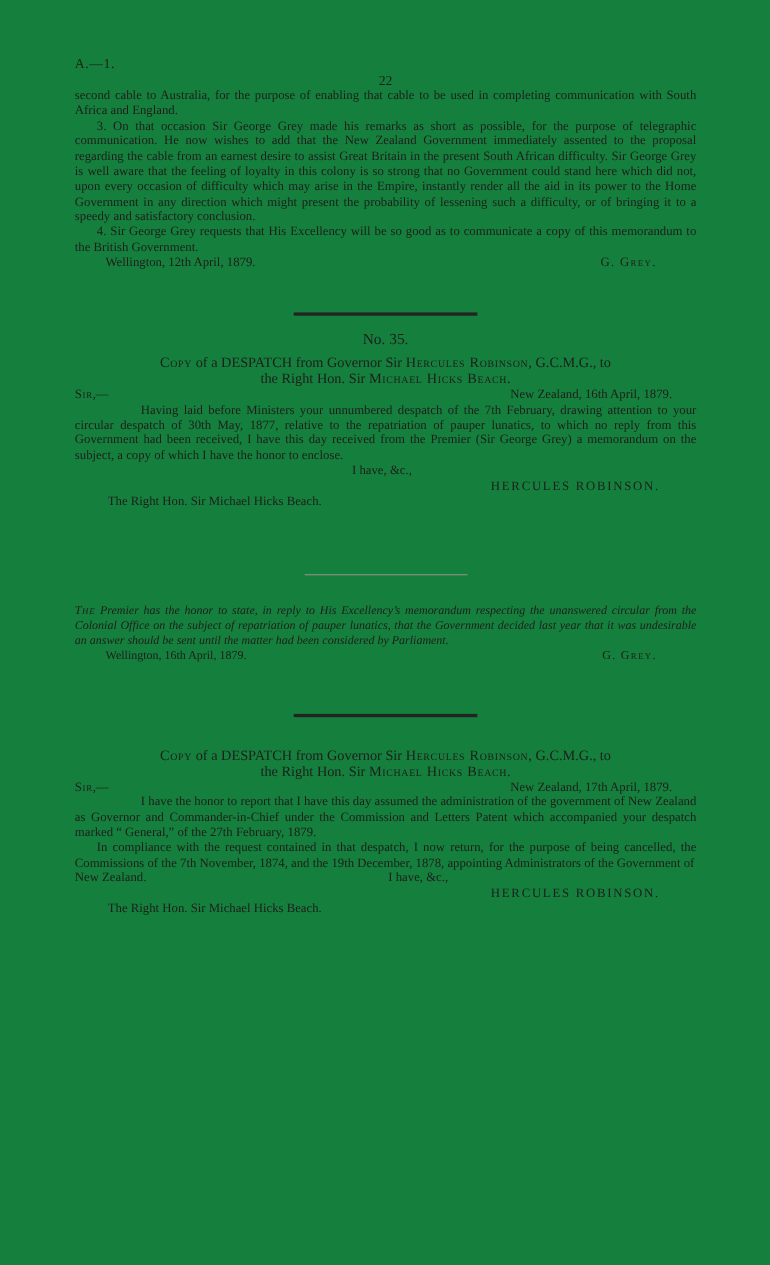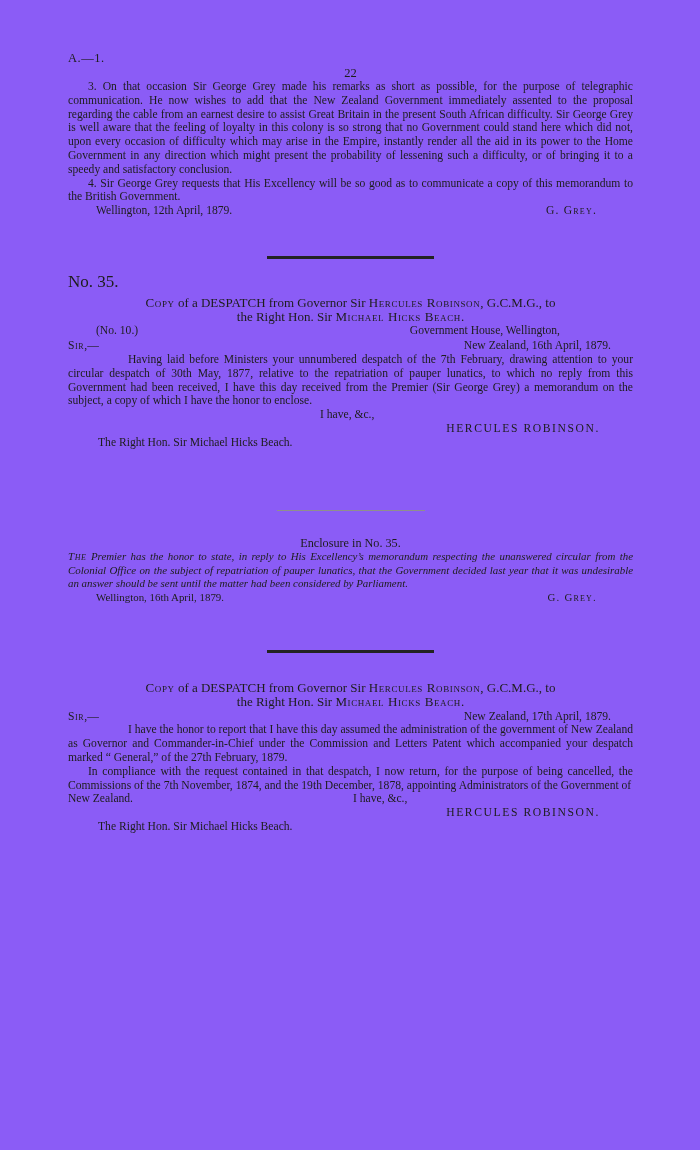--- a/index.html
+++ b/index.html
@@ -1,20 +1,20 @@
 <!DOCTYPE html>
 <html><head>
 <meta charset="utf-8">
 <style>
   html,body { margin:0; padding:0; background:#e8e8e4; }
   .page {
     position:relative;
     width:700px; height:1150px;
     margin:0 auto;
-    background:#8b5cf6;
+    background:#15803d;
     color:#1d1d1b;
     font-family:"Liberation Serif","DejaVu Serif",serif;
     font-size:11.6px; line-height:13.8px;
     box-sizing:border-box;
     padding:52px 67px 0 68px;
     overflow:hidden;
   }
   .pagehead { position:relative; height:16px; font-size:12.5px; margin-bottom:12px; }
   .docref { position:absolute; left:0; top:0; letter-spacing:0.5px; }
   .pagenum { position:absolute; left:50%; top:15px; transform:translateX(-50%); }
@@ -27,21 +27,21 @@
   .dateline-row .date { padding-left:28px; }
   .dateline-row .sig  { padding-right:36px; }
 
   .sc { font-variant:small-caps; letter-spacing:0.6px; }
   .sig { font-variant:small-caps; letter-spacing:1.2px; }
 
   .rule-thick { width:167px; height:3px; background:#232323; margin:38px auto 16px auto; }
   .rule-thick.r3 { margin:46px auto 28px auto; }
   .rule-thin  { width:148px; height:1px; background:#8f8f8c; margin:60px auto 26px auto; }
 
-  .no-head { text-align:left; font-size:17px; margin-bottom:7px; }
+  .no-head { text-align:center; font-size:14px; margin-bottom:7px; }
   .copy-line { text-align:center; font-size:13px; }
 
   .addr-row { display:flex; justify-content:space-between; margin-top:1px; }
   .addr-row .left { padding-left:28px; }
   .addr-row .left.flush { padding-left:0; }
   .addr-row .right.step1 { padding-right:73px; }
   .addr-row .right.step2 { padding-right:22px; }
 
   .valediction { padding-left:252px; }
   .signature-caps { text-align:right; padding-right:33px; letter-spacing:1.6px; }
@@ -59,56 +59,52 @@
 <body>
 
 <div class="page">
 
   <div class="pagehead">
     <span class="docref">A.—1.</span>
     <span class="pagenum">22</span>
   </div>
 
   <section>
+    <p>second cable to Australia, for the purpose of enabling that cable to be used in completing communication with South Africa and England.</p>
     <p class="indent">3. On that occasion Sir George Grey made his remarks as short as possible, for the purpose of telegraphic communication. He now wishes to add that the New Zealand Government immediately assented to the proposal regarding the cable from an earnest desire to assist Great Britain in the present South African difficulty. Sir George Grey is well aware that the feeling of loyalty in this colony is so strong that no Government could stand here which did not, upon every occasion of difficulty which may arise in the Empire, instantly render all the aid in its power to the Home Government in any direction which might present the probability of lessening such a difficulty, or of bringing it to a speedy and satisfactory conclusion.</p>
     <p class="indent">4. Sir George Grey requests that His Excellency will be so good as to communicate a copy of this memorandum to the British Government.</p>
     <div class="dateline-row">
       <span class="date">Wellington, 12th April, 1879.</span>
       <span class="sig">G. Grey.</span>
     </div>
   </section>
 
   <div class="rule-thick"></div>
 
   <section>
     <div class="no-head">No. 35.</div>
     <div class="copy-line">
       <span class="sc">Copy</span><span> of a DESPATCH from Governor Sir </span><span class="sc">Hercules Robinson</span><span>, G.C.M.G., to</span>
     </div>
     <div class="copy-line">
       <span>the Right Hon. Sir </span><span class="sc">Michael Hicks Beach</span><span>.</span>
     </div>
     <div class="addr-row">
-      <span class="left">(No. 10.)</span>
-      <span class="right step1">Government House, Wellington,</span>
-    </div>
-    <div class="addr-row">
       <span class="left flush"><span class="sc">Sir</span><span>,—</span></span>
       <span class="right step2">New Zealand, 16th April, 1879.</span>
     </div>
     <p class="deep">Having laid before Ministers your unnumbered despatch of the 7th February, drawing attention to your circular despatch of 30th May, 1877, relative to the repatriation of pauper lunatics, to which no reply from this Government had been received, I have this day received from the Premier (Sir George Grey) a memorandum on the subject, a copy of which I have the honor to enclose.</p>
     <div class="valediction">I have, &amp;c.,</div>
     <div class="signature-caps">HERCULES ROBINSON.</div>
     <div class="addressee">The Right Hon. Sir Michael Hicks Beach.</div>
   </section>
 
   <div class="rule-thin"></div>
 
   <section>
-    <div class="enc-head">Enclosure in No. 35.</div>
     <div class="enc-body">
       <p><span class="sc">The</span><span> Premier has the honor to state, in reply to His Excellency’s memorandum respecting the unanswered circular from the Colonial Office on the subject of repatriation of pauper lunatics, that the Government decided last year that it was undesirable an answer should be sent until the matter had been considered by Parliament.</span></p>
       <div class="dateline-row">
         <span class="date">Wellington, 16th April, 1879.</span>
         <span class="sig">G. Grey.</span>
       </div>
     </div>
   </section>
 
   <div class="rule-thick r3"></div>

